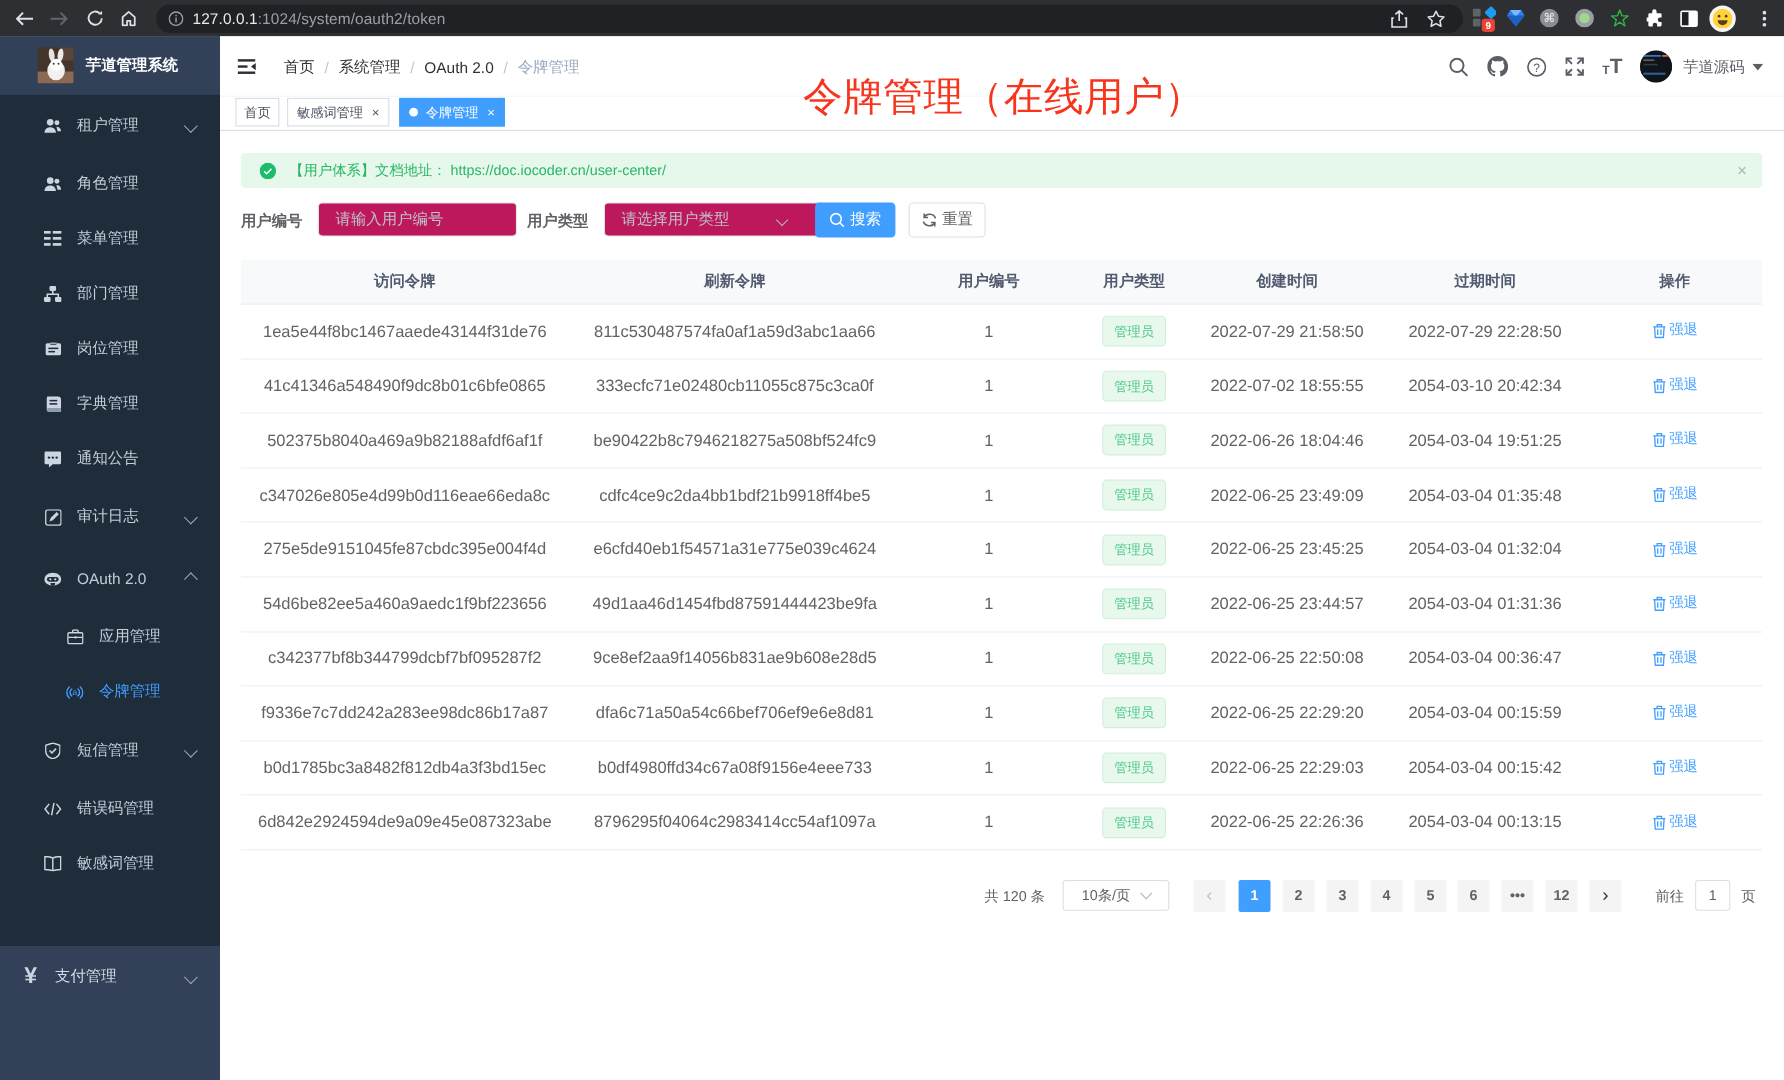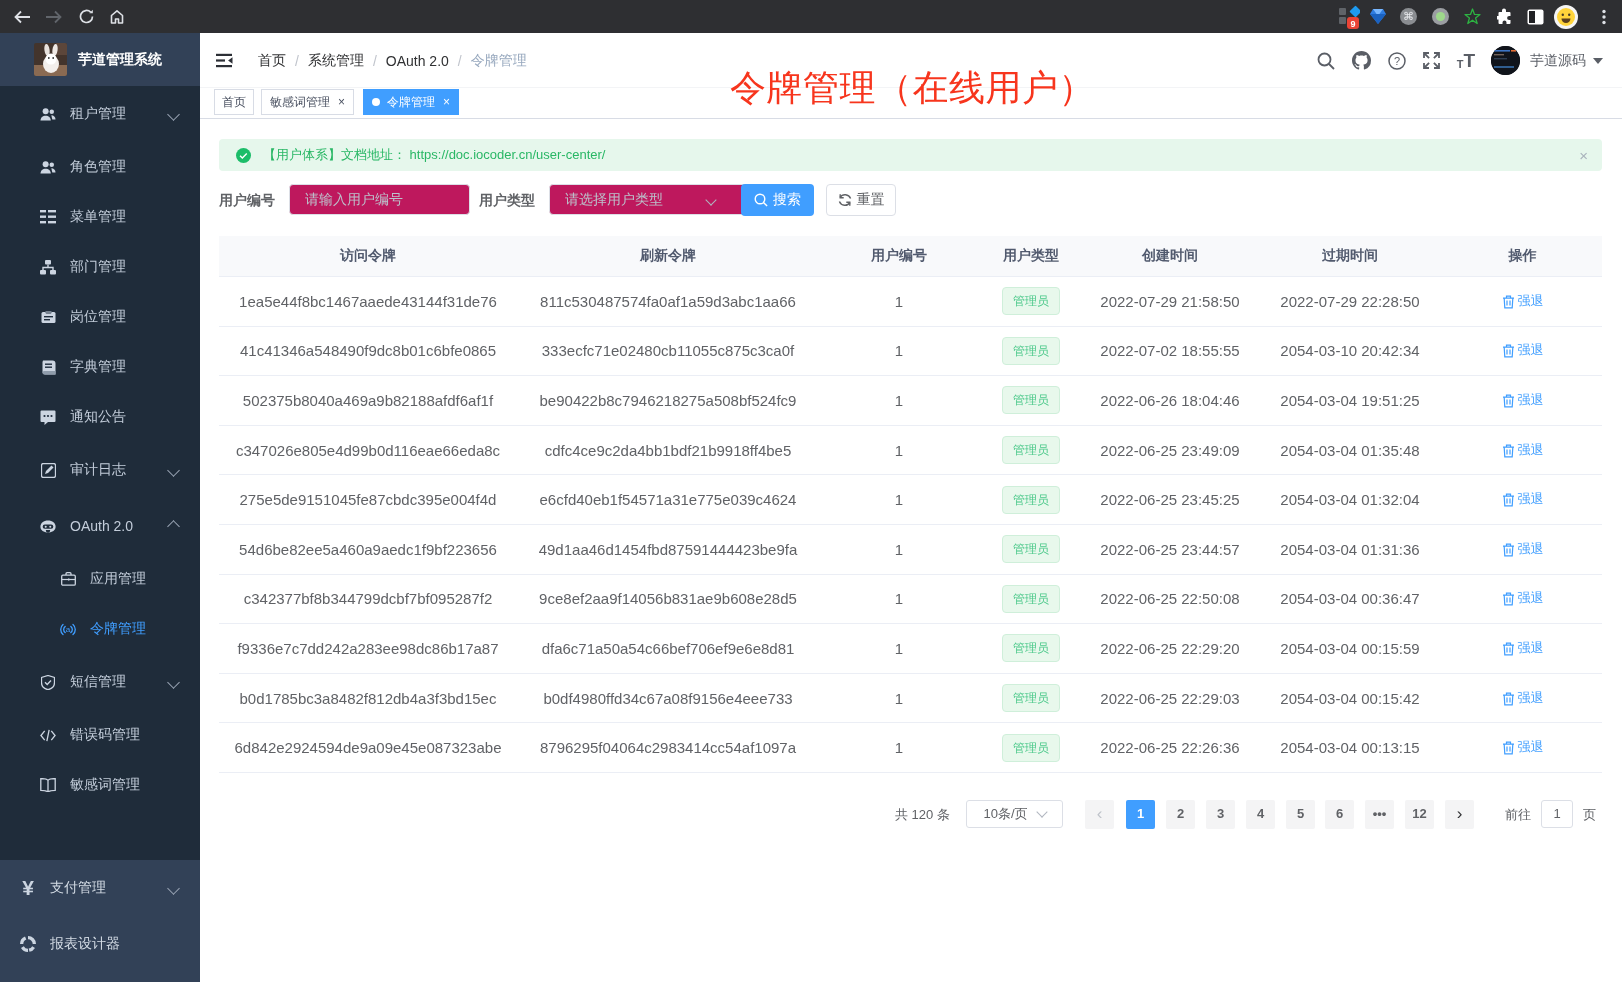--- a/index.html
+++ b/index.html
@@ -113,20 +113,39 @@
         <path d="M13.5 7.5a6 6 0 1 1-1.8-4.3" stroke="#dee1e6" stroke-width="1.7" fill="none"></path>
         <path d="M13.8 0.8v3.4h-3.4z" fill="#dee1e6"></path>
       </svg>
   </div>
   <div class="chrome-ic" style="left:107px;width:20px;">
     <svg width="16" height="15" viewBox="0 0 16 15">
         <path d="M2.5 6.5 8 1.8l5.5 4.7V14h-4v-4h-3v4h-4z" stroke="#dee1e6" stroke-width="1.6" fill="none" stroke-linejoin="round"></path>
       </svg>
   </div>
 
+  <div id="omnibox">
+    <svg style="margin-left:11px" width="14" height="14" viewBox="0 0 14 14">
+        <circle cx="7" cy="7" r="6.1" stroke="#9aa0a6" stroke-width="1.2" fill="none"></circle>
+        <rect x="6.4" y="6" width="1.3" height="4.4" fill="#9aa0a6"></rect>
+        <rect x="6.4" y="3.4" width="1.3" height="1.4" fill="#9aa0a6"></rect>
+      </svg>
+    <div class="url"><b>127.0.0.1</b>:1024/system/oauth2/token</div>
+    <div style="position:absolute;right:50px;top:5px;">
+      <svg width="16" height="17" viewBox="0 0 16 17">
+          <path d="M8 1v9 M4.5 4L8 1l3.5 3" stroke="#dee1e6" stroke-width="1.5" fill="none"></path>
+          <path d="M3 7.5H1.5v8h13v-8H13" stroke="#dee1e6" stroke-width="1.5" fill="none"></path>
+        </svg>
+    </div>
+    <div style="position:absolute;right:16px;top:5px;">
+      <svg width="17" height="16" viewBox="0 0 17 16">
+          <path d="M8.5 1.2l2.2 4.5 5 .7-3.6 3.5.9 5-4.5-2.4-4.5 2.4.9-5L1.3 6.4l5-.7z" stroke="#dee1e6" stroke-width="1.4" fill="none" stroke-linejoin="round"></path>
+        </svg>
+    </div>
+  </div>
 
   <div class="chrome-ic" style="left:1337px;width:24px;">
     <svg width="22" height="24" viewBox="0 0 22 24">
         <rect x="1" y="3" width="7" height="7" rx="1" fill="#5f6368"></rect>
         <rect x="1" y="12" width="7" height="7" rx="1" fill="#5f6368"></rect>
         <rect x="13.2" y="2.2" width="8.6" height="8.6" rx="1" transform="rotate(45 17.5 6.5)" fill="#1d9bf0"></rect>
         <rect x="9" y="12" width="12" height="12" rx="3" fill="#ea4335"></rect>
         <text x="15" y="21.5" font-size="9" font-weight="bold" fill="#fff" text-anchor="middle" font-family="Liberation Sans">9</text>
       </svg>
   </div>
@@ -335,28 +354,20 @@
           </svg>
         </span>
       <span class="tx">敏感词管理</span>
     </div>
   </div>
   <div id="menu-bottom">
     <div class="mi root" style="color:#d4dce5;">
       <span class="ic" style="font-size:21px;font-weight:bold;color:#ccd5e1;">¥</span>
       <span class="tx">支付管理</span>
         <span class="ar arrow ar-down"></span>
-    </div>
-    <div class="mi root" style="color:#d4dce5;">
-      <span class="ic">
-          <svg width="16" height="16" viewBox="0 0 16 16">
-            <path d="M8 0a8 8 0 0 1 8 8h-3.3A4.7 4.7 0 0 0 8 3.3z M0 8a8 8 0 0 1 5-7.4l1.3 3A4.7 4.7 0 0 0 3.3 8z M1 12l2.8-1.8A4.7 4.7 0 0 0 8 12.7V16a8 8 0 0 1-7-4z M15 12a8 8 0 0 1-5.5 3.8l-.8-3.2a4.7 4.7 0 0 0 3.5-2.4z" fill="#ccd5e1"></path>
-          </svg>
-        </span>
-      <span class="tx">报表设计器</span>
     </div>
   </div>
   <div id="logo">
     <svg class="lg" style="margin-left:34px" width="33" height="33" viewBox="0 0 33 33">
         <rect width="33" height="33" fill="#43342c"></rect>
         <rect x="0" y="22" width="33" height="11" fill="#8a6a52"></rect>
         <rect x="22" y="0" width="11" height="12" fill="#5c463a"></rect>
         <ellipse cx="17" cy="21" rx="8" ry="9" fill="#f3efec"></ellipse>
         <ellipse cx="13" cy="7" rx="2.6" ry="6" fill="#e8e2dd" transform="rotate(-8 13 7)"></ellipse>
         <ellipse cx="21" cy="7" rx="2.6" ry="6" fill="#efe9e5" transform="rotate(8 21 7)"></ellipse>

